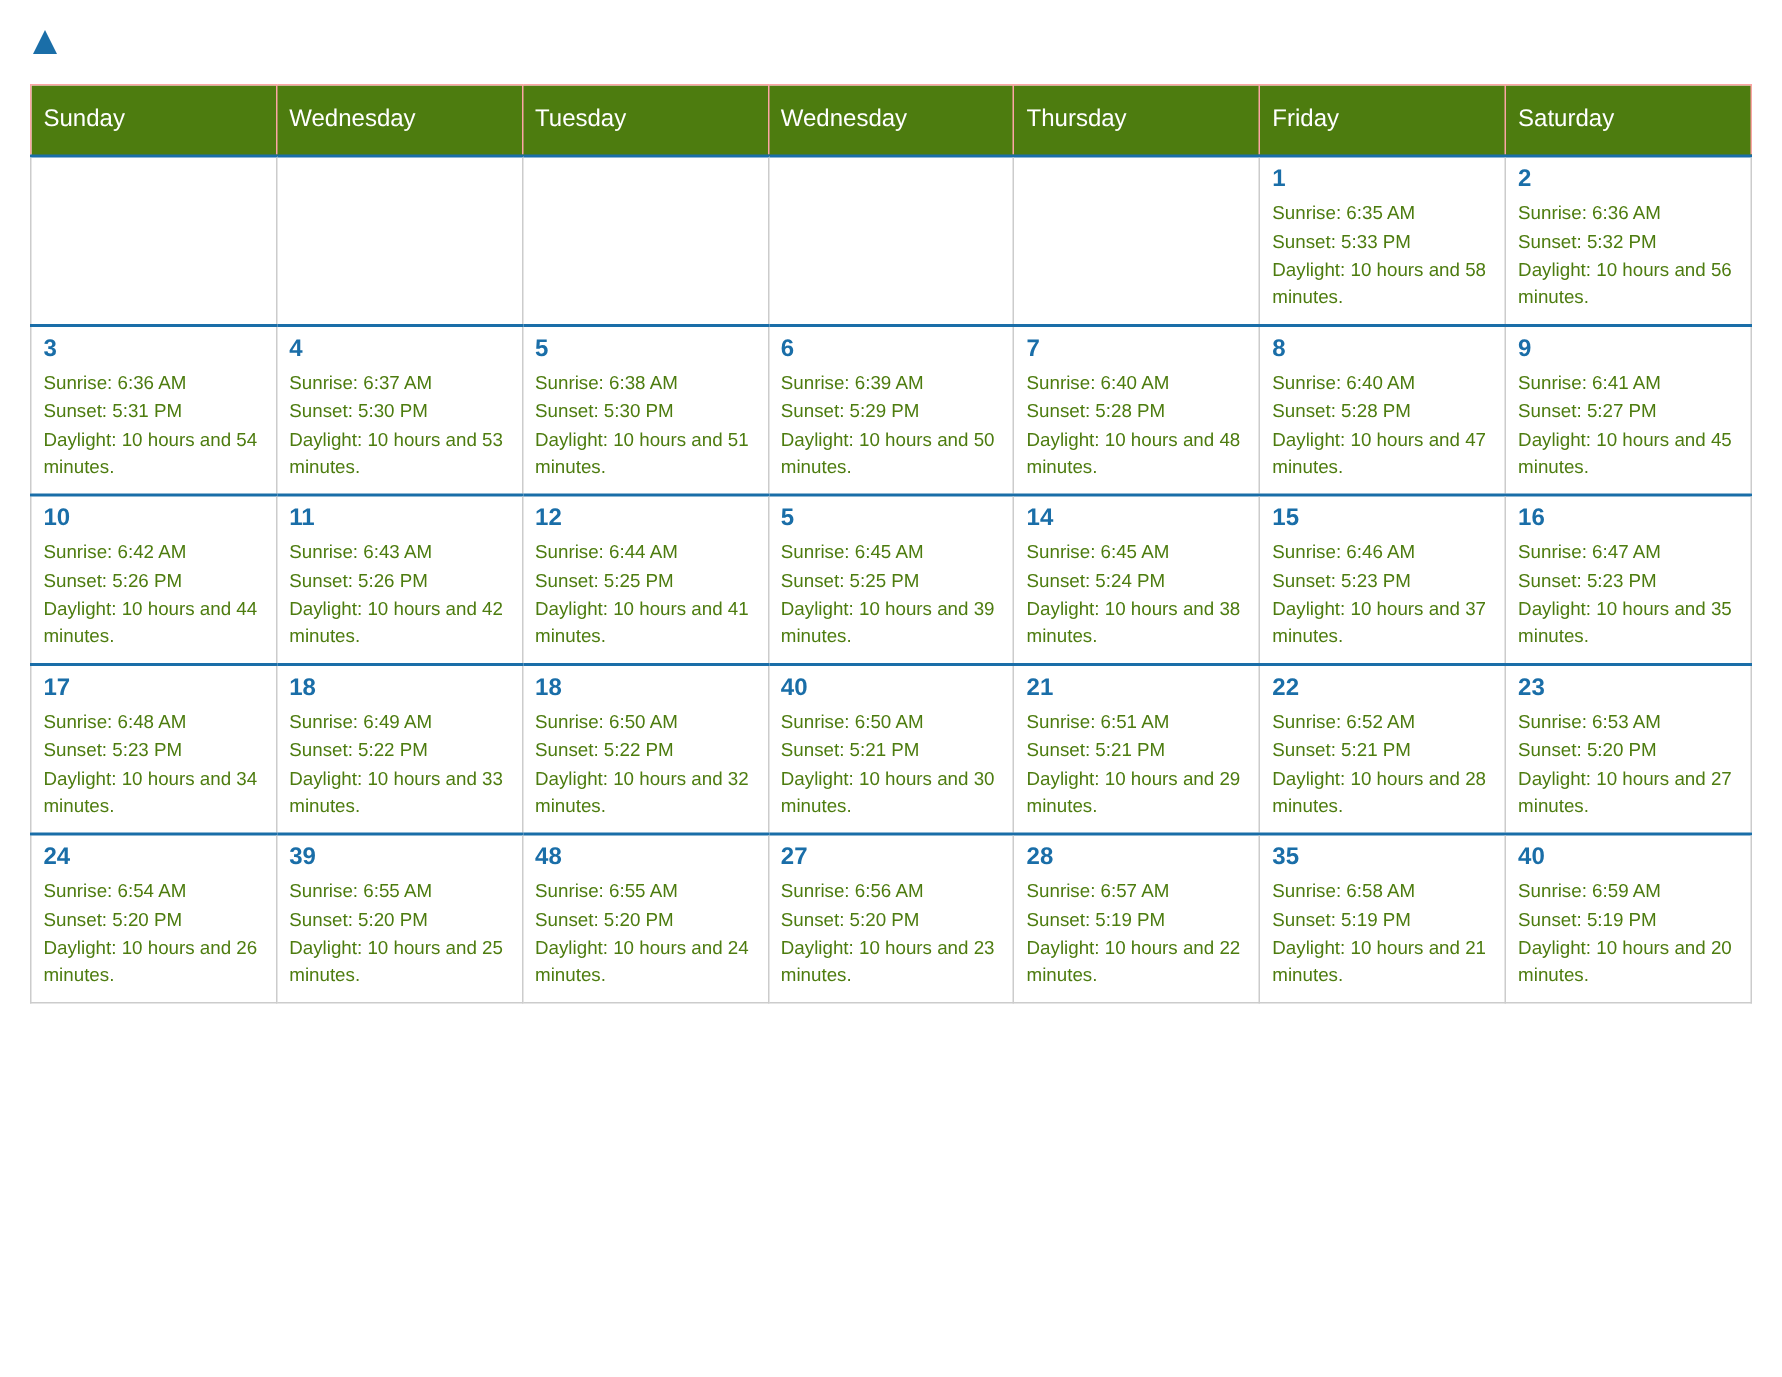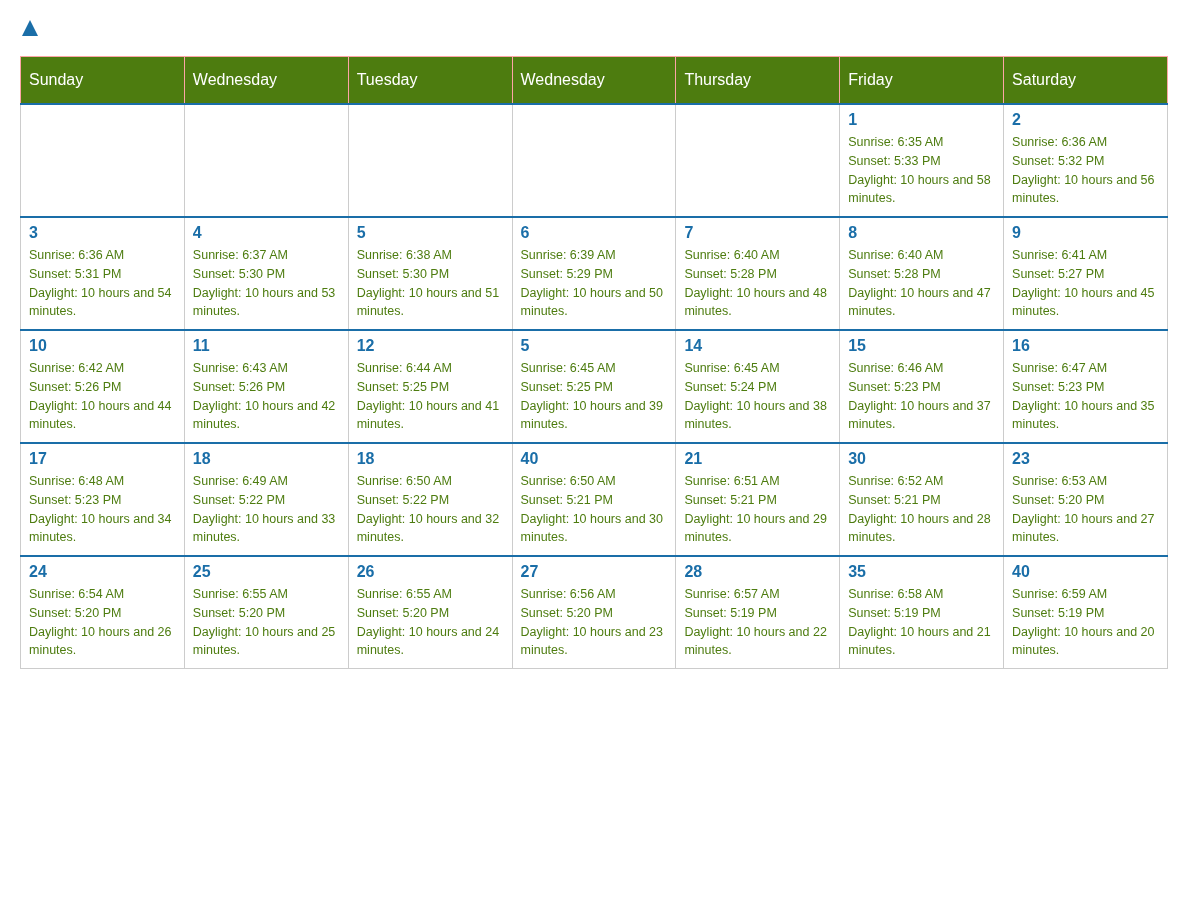--- a/index.html
+++ b/index.html
@@ -224,39 +224,39 @@
         </td>
         <td>
           <span class="day-num">40</span>
           <div class="day-info">Sunrise: 6:50 AM<br>Sunset: 5:21 PM<br>Daylight: 10 hours and 30 minutes.</div>
         </td>
         <td>
           <span class="day-num">21</span>
           <div class="day-info">Sunrise: 6:51 AM<br>Sunset: 5:21 PM<br>Daylight: 10 hours and 29 minutes.</div>
         </td>
         <td>
-          <span class="day-num">30</span>
+          <span class="day-num">22</span>
           <div class="day-info">Sunrise: 6:52 AM<br>Sunset: 5:21 PM<br>Daylight: 10 hours and 28 minutes.</div>
         </td>
         <td>
           <span class="day-num">23</span>
           <div class="day-info">Sunrise: 6:53 AM<br>Sunset: 5:20 PM<br>Daylight: 10 hours and 27 minutes.</div>
         </td>
       </tr>
       <tr class="week-row">
         <td>
           <span class="day-num">24</span>
           <div class="day-info">Sunrise: 6:54 AM<br>Sunset: 5:20 PM<br>Daylight: 10 hours and 26 minutes.</div>
         </td>
         <td>
-          <span class="day-num">25</span>
+          <span class="day-num">39</span>
           <div class="day-info">Sunrise: 6:55 AM<br>Sunset: 5:20 PM<br>Daylight: 10 hours and 25 minutes.</div>
         </td>
         <td>
-          <span class="day-num">26</span>
+          <span class="day-num">48</span>
           <div class="day-info">Sunrise: 6:55 AM<br>Sunset: 5:20 PM<br>Daylight: 10 hours and 24 minutes.</div>
         </td>
         <td>
           <span class="day-num">27</span>
           <div class="day-info">Sunrise: 6:56 AM<br>Sunset: 5:20 PM<br>Daylight: 10 hours and 23 minutes.</div>
         </td>
         <td>
           <span class="day-num">28</span>
           <div class="day-info">Sunrise: 6:57 AM<br>Sunset: 5:19 PM<br>Daylight: 10 hours and 22 minutes.</div>
         </td>

